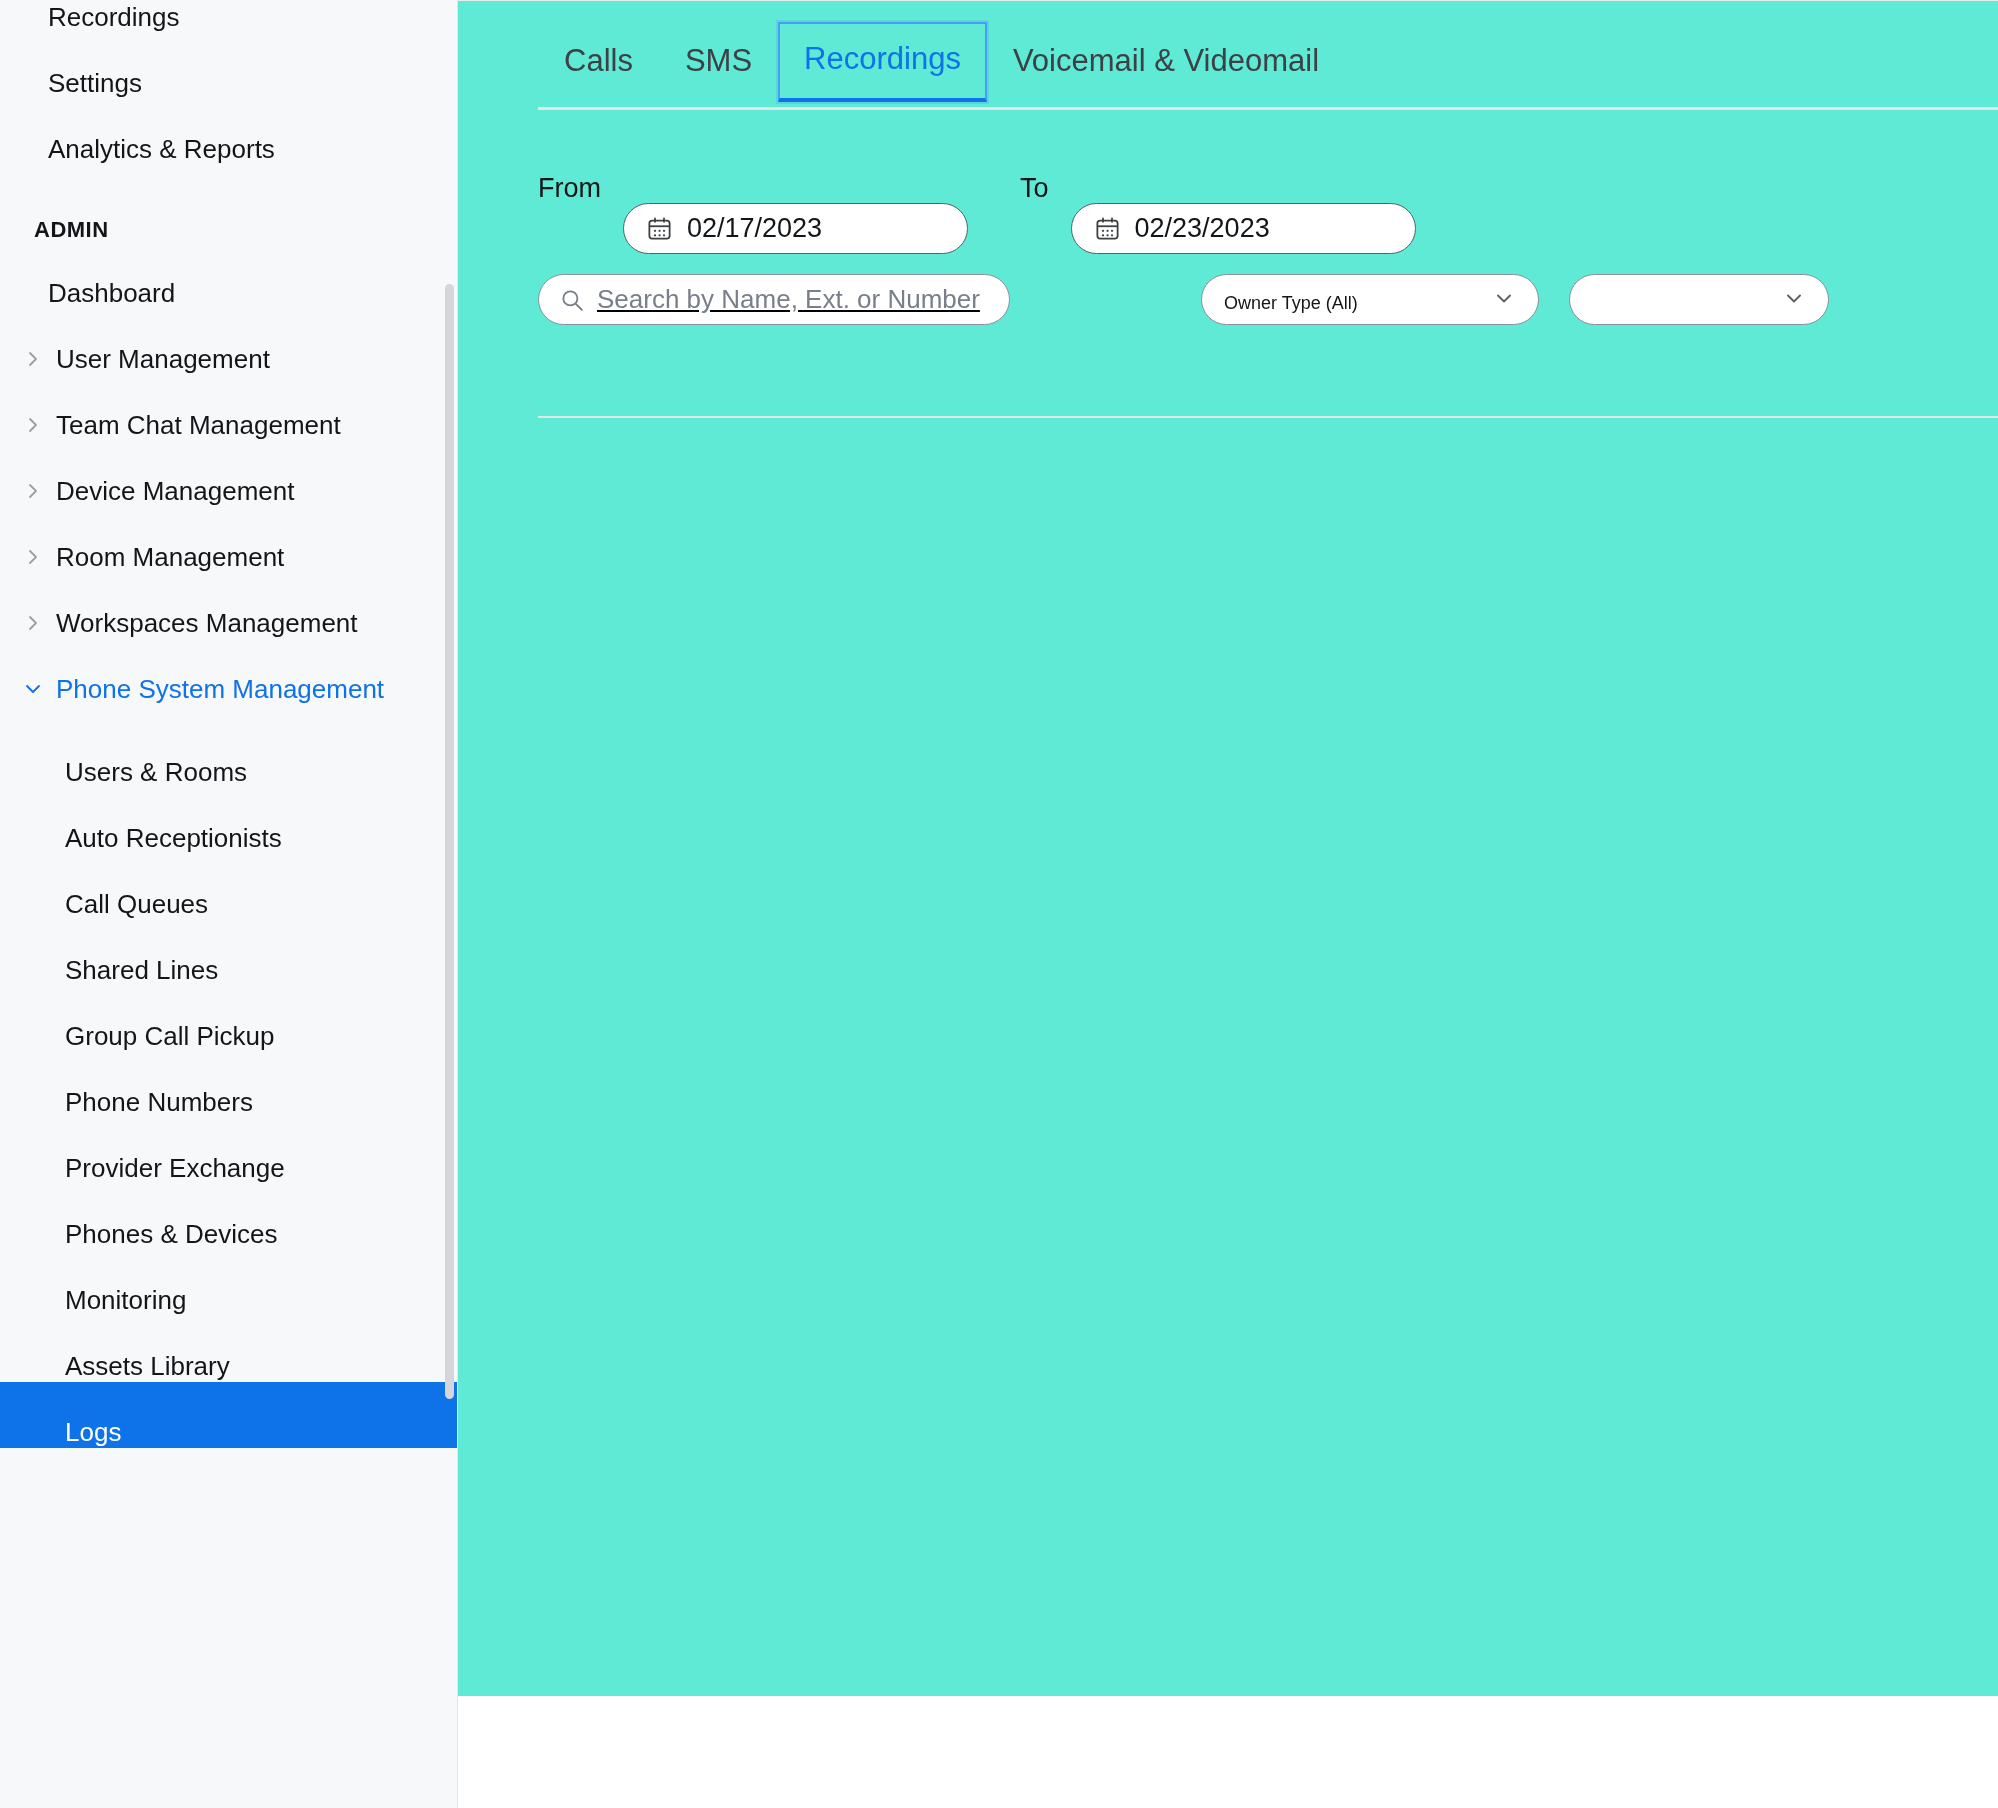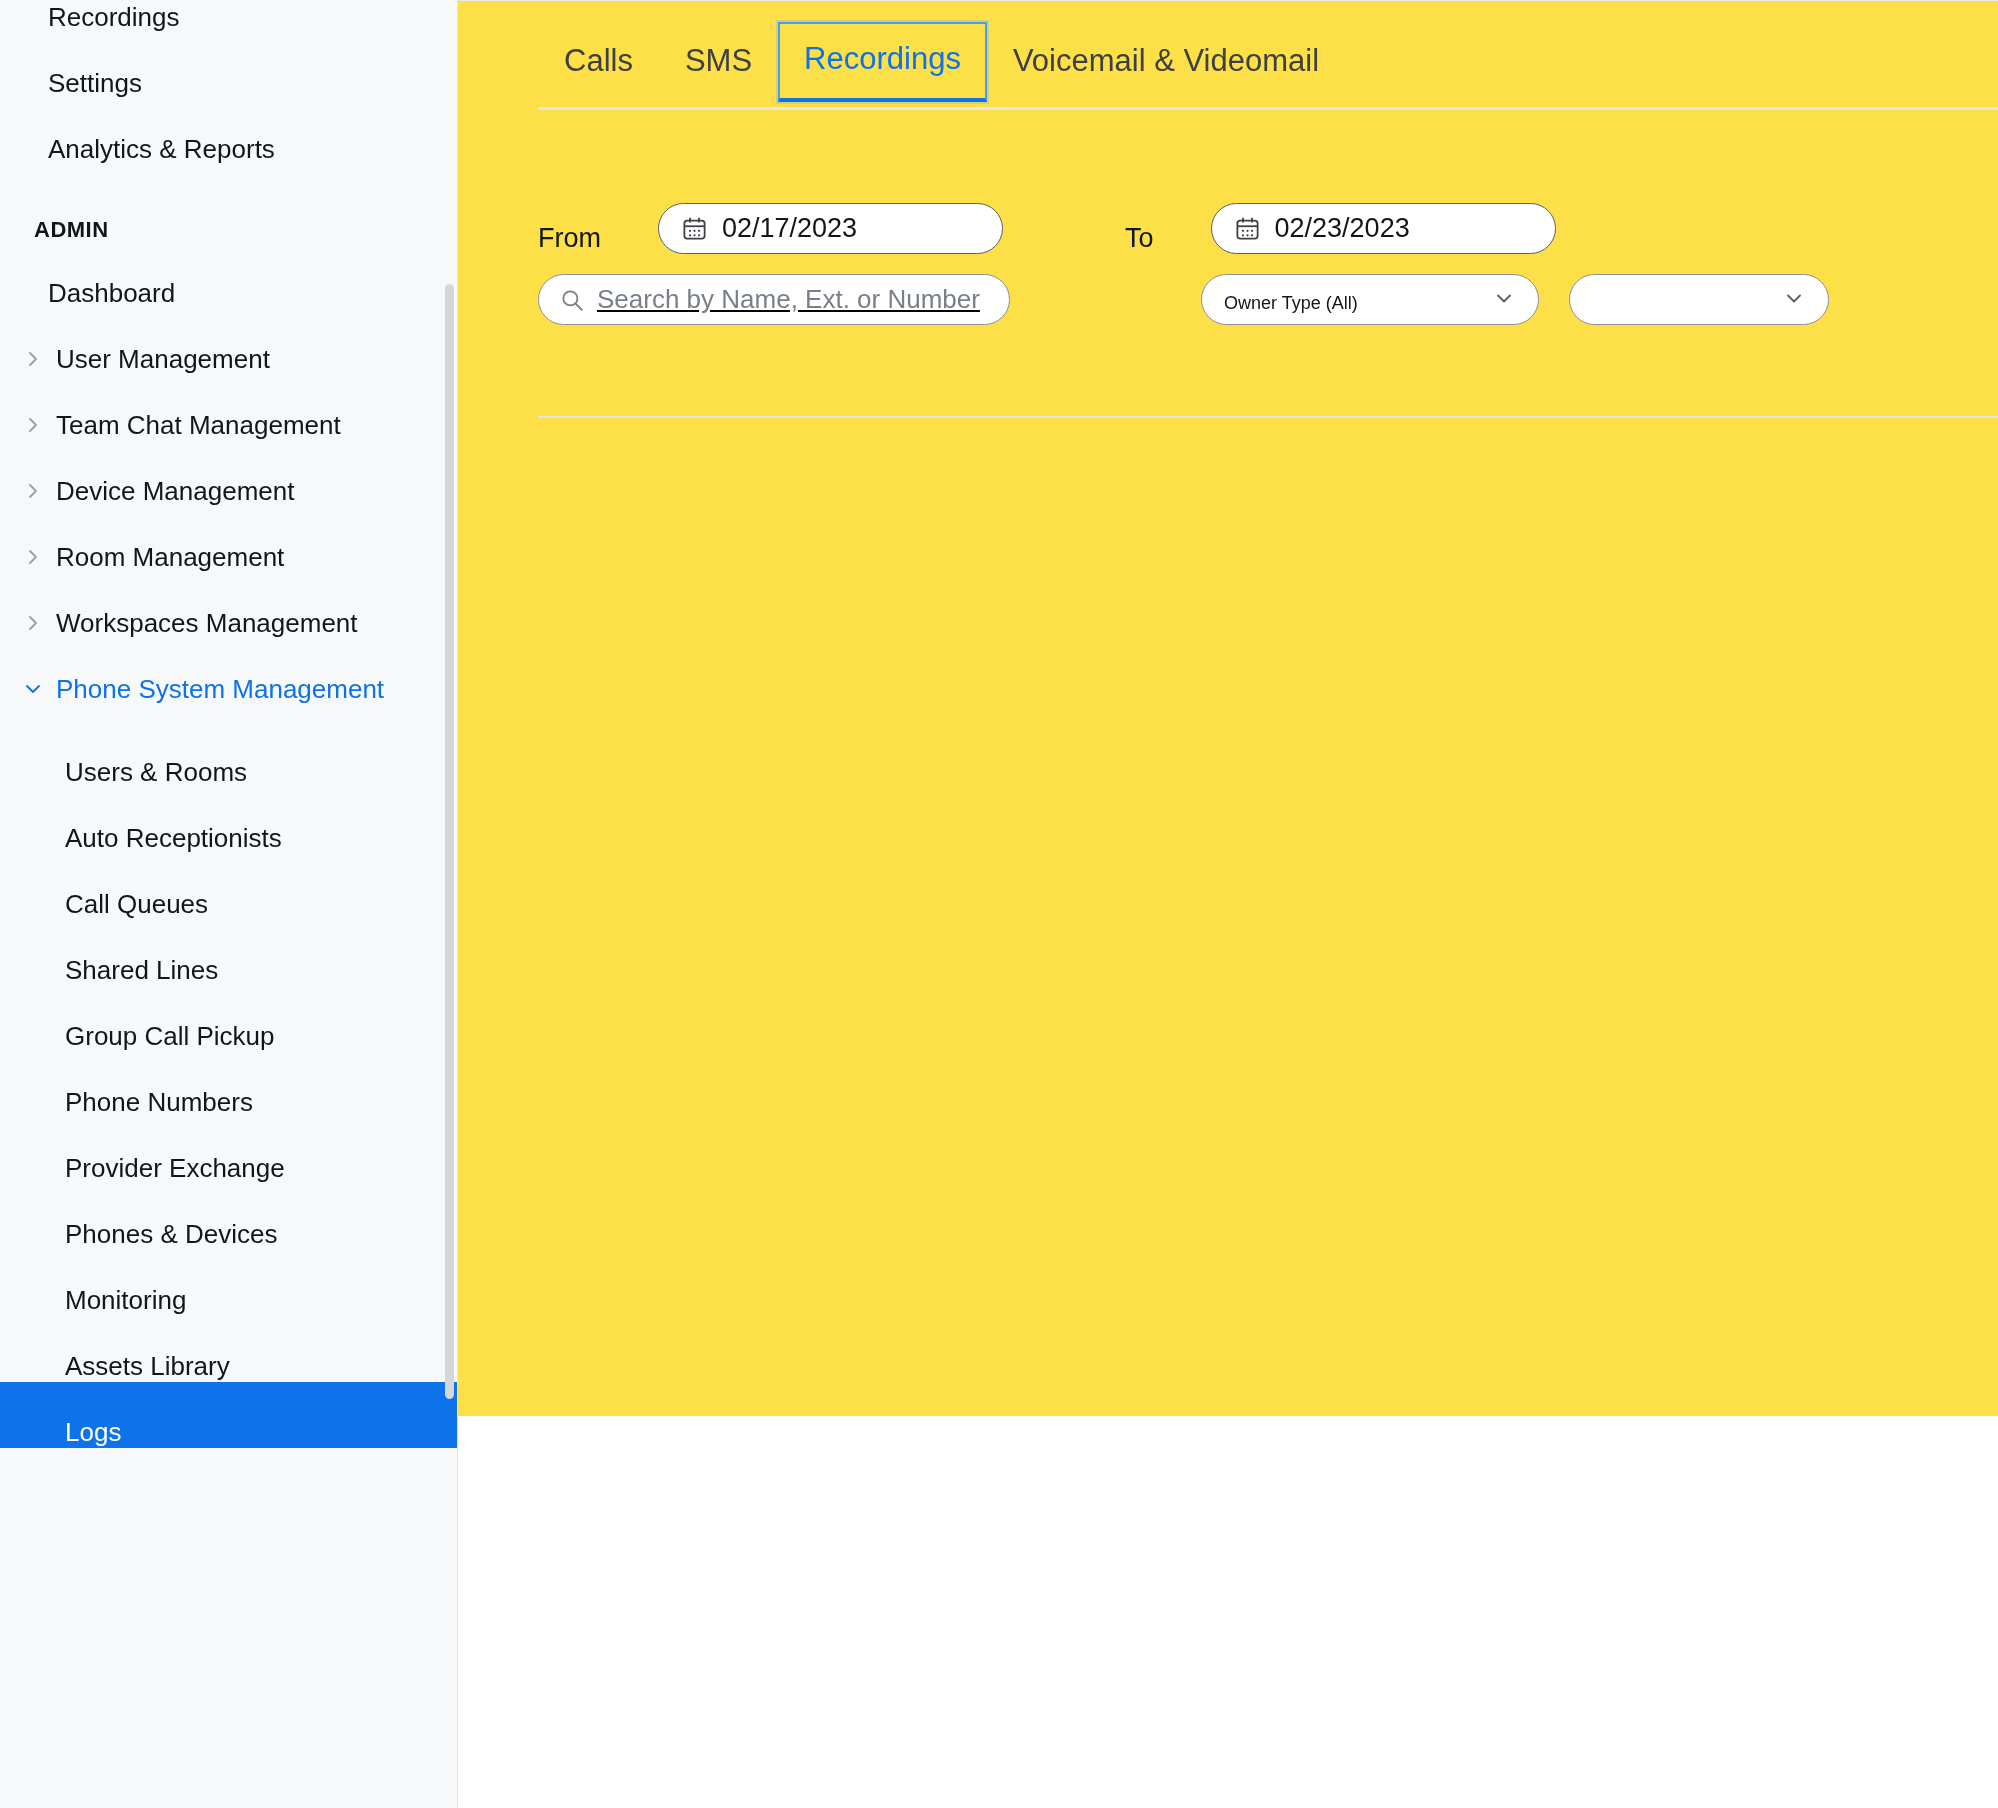--- a/index.html
+++ b/index.html
@@ -76,22 +76,22 @@
     width: 9px;
     height: 1115px;
     border-radius: 6px;
     background: #d4d6da;
   }
 
   
   .main {
     position: relative;
     flex: 1 1 auto;
-    height: 1416px;
-    background: #fde047;
+    height: 1696px;
+    background: #5eead4;
     overflow: hidden;
   }
   .topline {
     position: absolute;
     top: 0; left: 0; right: 0;
     height: 1px;
     background: #e9eaec;
   }
   .tabs {
     position: absolute;
@@ -123,22 +123,21 @@
     right: 0;
     height: 3px;
     background: #e6e7e9;
   }
 
   .filter-row {
     position: absolute;
     top: 173px;
     left: 80px;
     display: flex;
-    align-items: flex-end;
-    gap: 35px;
+    align-items: flex-start;
   }
   .flabel {
     font-size: 27px;
     color: #131619;
     margin-right: 22px;
   }
   .date-field {
     width: 345px;
     height: 51px;
     border: 1px solid #57606a;

